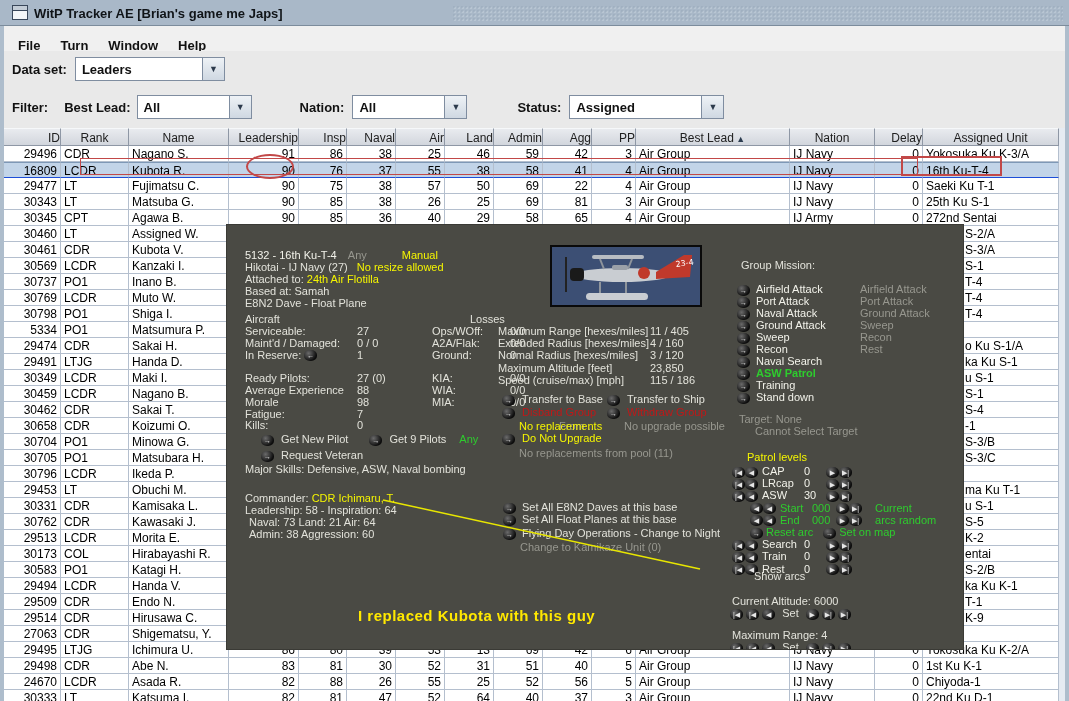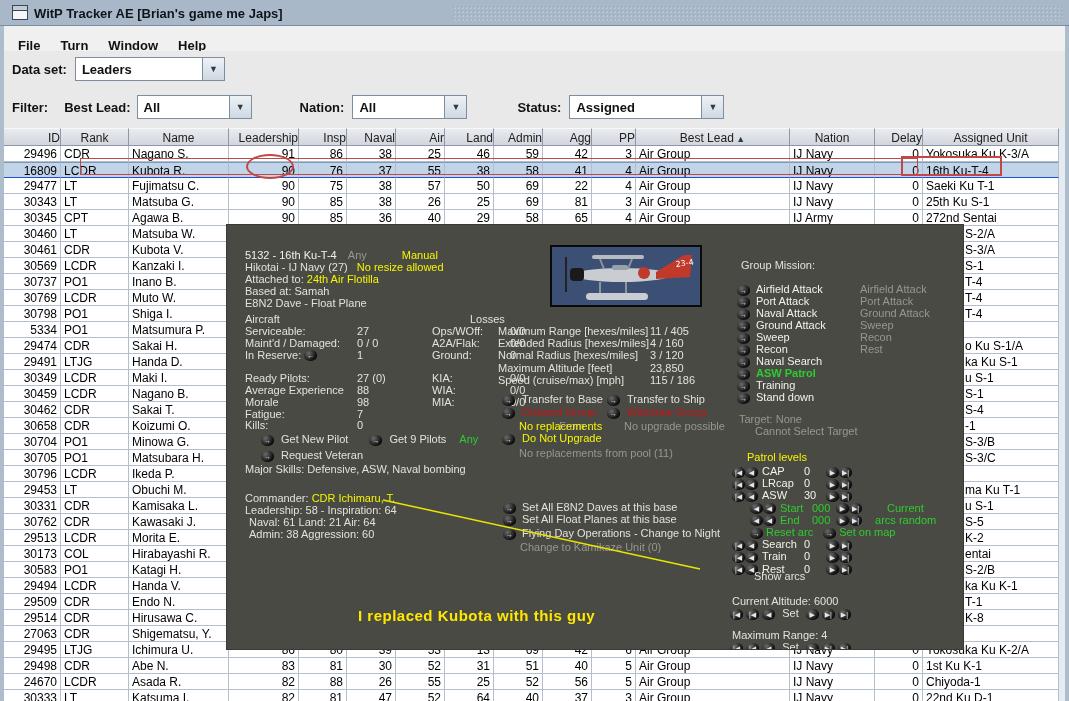--- a/index.html
+++ b/index.html
@@ -213,21 +213,21 @@
         <div class="tc c9">65</div>
         <div class="tc c10">4</div>
         <div class="tc c11">Air Group</div>
         <div class="tc c12">IJ Army</div>
         <div class="tc c13">0</div>
         <div class="tc c14">272nd Sentai</div>
       </div>
       <div class="trow">
         <div class="tc c0">30460</div>
         <div class="tc c1">LT</div>
-        <div class="tc c2">Matsuba W.</div>
+        <div class="tc c2">Assigned W.</div>
         <div class="tc c3"></div>
         <div class="tc c4"></div>
         <div class="tc c5"></div>
         <div class="tc c6"></div>
         <div class="tc c7"></div>
         <div class="tc c8"></div>
         <div class="tc c9"></div>
         <div class="tc c10"></div>
         <div class="tc c11"></div>
         <div class="tc c12"></div>
@@ -633,21 +633,21 @@
         <div class="tc c4"></div>
         <div class="tc c5"></div>
         <div class="tc c6"></div>
         <div class="tc c7"></div>
         <div class="tc c8"></div>
         <div class="tc c9"></div>
         <div class="tc c10"></div>
         <div class="tc c11"></div>
         <div class="tc c12"></div>
         <div class="tc c13"></div>
-        <div class="tc c14 frag">K-8</div>
+        <div class="tc c14 frag">K-9</div>
       </div>
       <div class="trow">
         <div class="tc c0">27063</div>
         <div class="tc c1">CDR</div>
         <div class="tc c2">Shigematsu, Y.</div>
         <div class="tc c3"></div>
         <div class="tc c4"></div>
         <div class="tc c5"></div>
         <div class="tc c6"></div>
         <div class="tc c7"></div>
@@ -812,21 +812,21 @@
   <div class="pline" style="left:34px;top:224px">
     <span class="ab">→</span>
     <span style="margin-left:4px">Request Veteran</span>
   </div>
   <div class="pline" style="left:18px;top:238px">Major Skills: Defensive, ASW, Naval bombing</div>
 
   <div class="pline" style="left:18px;top:267px">
     <span>Commander: </span><span class="y">CDR Ichimaru, T.</span>
   </div>
   <div class="pline" style="left:18px;top:279px">Leadership: 58 - Inspiration: 64</div>
-  <div class="pline" style="left:22px;top:291px">Naval: 61  Land: 21  Air: 64</div>
+  <div class="pline" style="left:22px;top:291px">Naval: 73  Land: 21  Air: 64</div>
   <div class="pline" style="left:22px;top:303px">Admin: 38  Aggression: 60</div>
 
   <div class="plane-img">
     <svg width="148" height="58" viewBox="0 0 148 58">
       <rect x="0" y="0" width="148" height="58" fill="#3c4f74"></rect>
       <ellipse cx="70" cy="28" rx="48" ry="7" fill="#c9cdd2"></ellipse>
       <rect x="18" y="21" width="14" height="13" rx="4" fill="#1a1a1a"></rect>
       <line x1="14" y1="10" x2="14" y2="45" stroke="#222" stroke-width="2"></line>
       <polygon points="104,25 132,8 140,8 138,30 104,32" fill="#c0392b"></polygon>
       <text x="124" y="20" font-size="8" fill="#fff" font-family="DejaVu Sans, sans-serif" transform="rotate(-8 124 20)">23-4</text>
@@ -916,21 +916,21 @@
       <div class="mission-item gr" style="left: 633px; top: 118px;">Rest</div>
     </div>
   <div class="pline gr" style="left:512px;top:188px">Target: None</div>
   <div class="pline gr" style="left:528px;top:200px">Cannot Select Target</div>
 
   <div class="pline y" style="left:520px;top:226px">Patrol levels</div>
   <div>
       <div class="pline" style="left: 505px; top: 240px;"><span class="ab">|◀</span><span class="ab">◀</span><span class="w" style="display: inline-block; width: 46px; padding-left: 4px;"> CAP </span><span class="w" style="display: inline-block; width: 22px;">0</span><span class="ab">▶</span><span class="ab">▶|</span></div>
       <div class="pline" style="left: 505px; top: 252.2px;"><span class="ab">|◀</span><span class="ab">◀</span><span class="w" style="display: inline-block; width: 46px; padding-left: 4px;"> LRcap </span><span class="w" style="display: inline-block; width: 22px;">0</span><span class="ab">▶</span><span class="ab">▶|</span></div>
       <div class="pline" style="left: 505px; top: 264.4px;"><span class="ab">|◀</span><span class="ab">◀</span><span class="w" style="display: inline-block; width: 46px; padding-left: 4px;"> ASW </span><span class="w" style="display: inline-block; width: 22px;">30</span><span class="ab">▶</span><span class="ab">▶|</span></div>
-      <div class="pline" style="left: 523px; top: 276.6px;"><span class="ab">◀</span><span class="ab">◀</span><span class="g" style="display: inline-block; width: 36px; padding-left: 4px;"> Start </span><span class="g" style="display: inline-block; width: 24px;">000</span><span class="ab">▶</span><span class="ab">▶|</span><span class="g" style="margin-left: 22px;"> Current</span></div>
+      <div class="pline" style="left: 523px; top: 276.6px;"><span class="ab">◀</span><span class="ab">◀</span><span class="g" style="display: inline-block; width: 36px; padding-left: 4px;"> Start </span><span class="g" style="display: inline-block; width: 24px;">000</span><span class="ab">▶</span><span class="ab">▶|</span><span class="g" style="margin-left: 10px;"> Current</span></div>
       <div class="pline" style="left: 523px; top: 288.8px;"><span class="ab">◀</span><span class="ab">◀</span><span class="g" style="display: inline-block; width: 36px; padding-left: 4px;"> End </span><span class="g" style="display: inline-block; width: 24px;">000</span><span class="ab">▶</span><span class="ab">▶|</span><span class="g" style="margin-left: 10px;"> arcs random</span></div>
       <div class="pline" style="left: 523px; top: 301px;"><span class="ab">→</span><span class="g" style="margin-right: 10px;"> Reset arc</span><span class="ab">→</span><span class="g"> Set on map</span></div>
       <div class="pline" style="left: 505px; top: 313.2px;"><span class="ab">|◀</span><span class="ab">◀</span><span class="w" style="display: inline-block; width: 46px; padding-left: 4px;"> Search </span><span class="w" style="display: inline-block; width: 22px;">0</span><span class="ab">▶</span><span class="ab">▶|</span></div>
       <div class="pline" style="left: 505px; top: 325.4px;"><span class="ab">|◀</span><span class="ab">◀</span><span class="w" style="display: inline-block; width: 46px; padding-left: 4px;"> Train </span><span class="w" style="display: inline-block; width: 22px;">0</span><span class="ab">▶</span><span class="ab">▶|</span></div>
       <div class="pline" style="left: 505px; top: 337.6px;"><span class="ab">|◀</span><span class="ab">◀</span><span class="w" style="display: inline-block; width: 46px; padding-left: 4px;"> Rest </span><span class="w" style="display: inline-block; width: 22px;">0</span><span class="ab">▶</span><span class="ab">▶|</span></div>
     </div>
   <div class="pline" style="left:527px;top:345px">Show arcs</div>
 
   <div class="pline" style="left:505px;top:370px">Current Altitude: 6000</div>
   <div class="pline" style="left:503px;top:382px">

